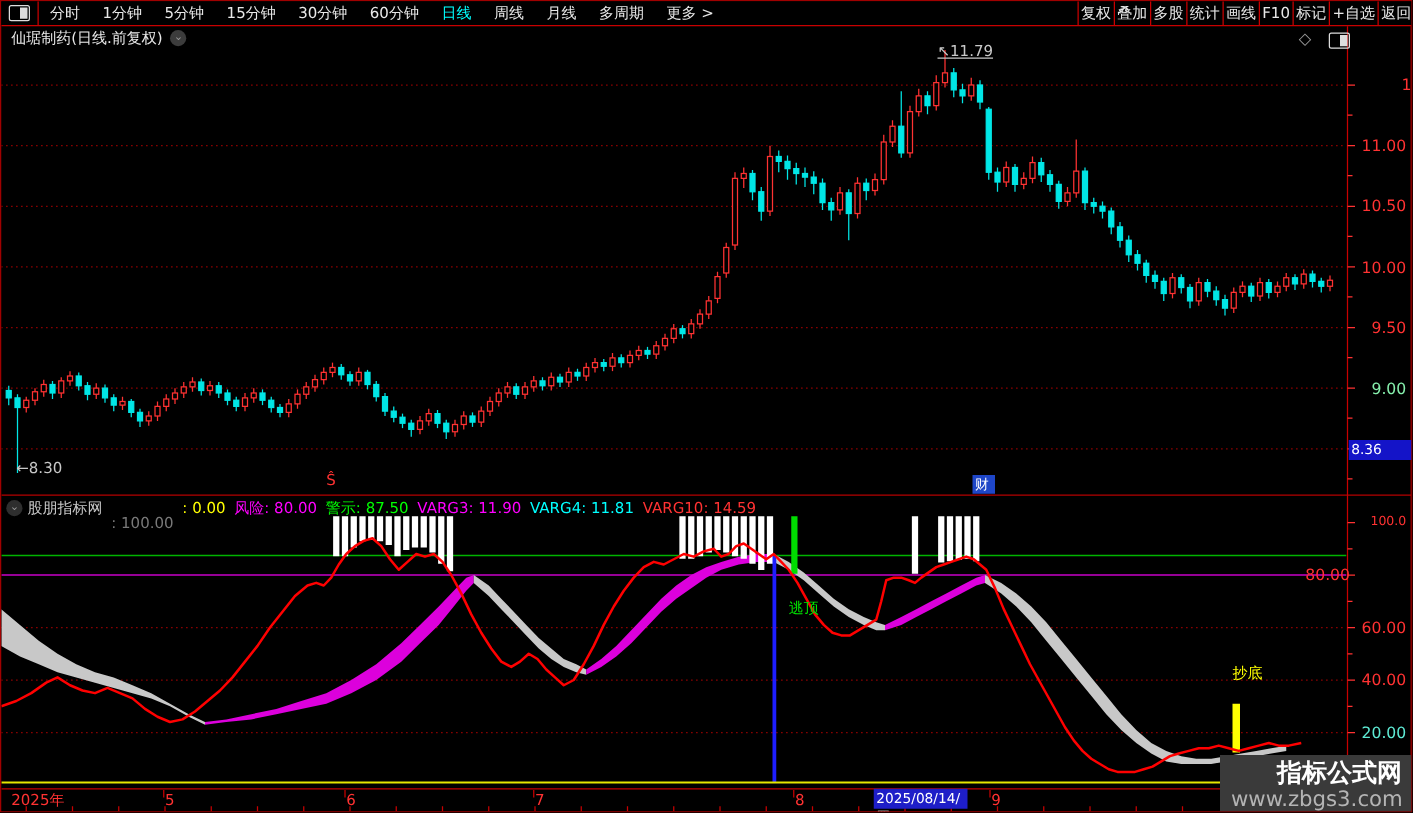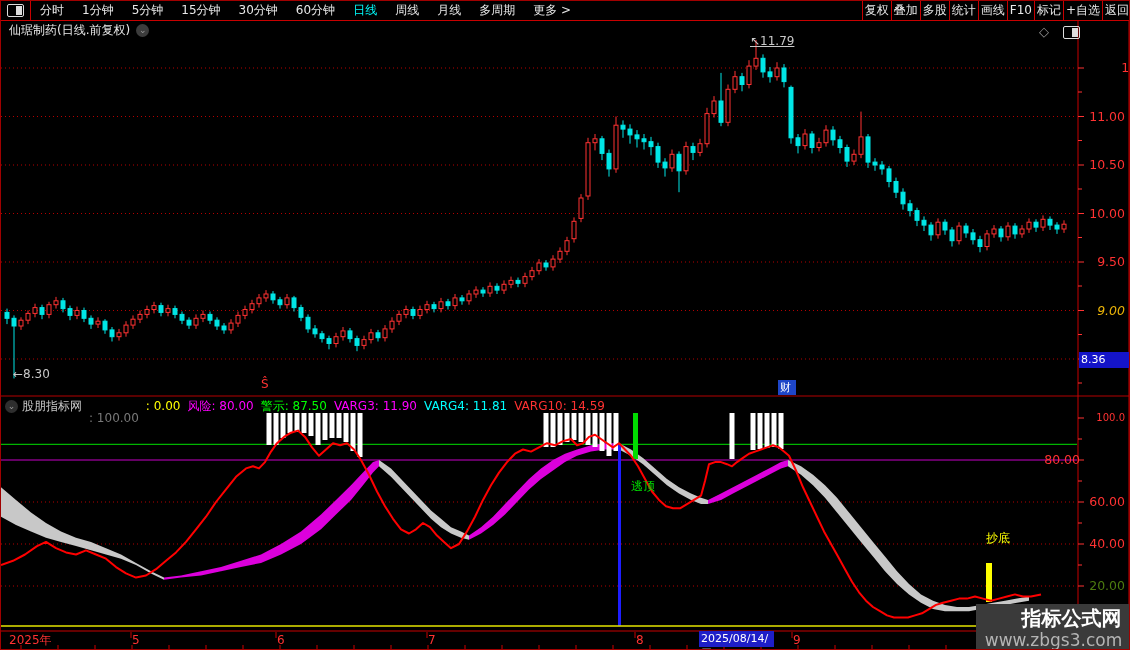--- a/index.html
+++ b/index.html
@@ -510,26 +510,26 @@
       <span class="seg" style="color: rgb(0, 255, 255);">VARG4: 11.81</span>
       <span class="seg" style="color: rgb(255, 50, 50);">VARG10: 14.59</span>
     </div>
 
   <div id="overlays">
       <div class="ov" style="left: 1082px; top: 60px; color: rgb(255, 50, 50); width: 42px; text-align: right; font-size: 12.5px; margin-left: 32px;">11.50</div>
       <div class="ov" style="left: 1082px; top: 108.5px; color: rgb(255, 50, 50); width: 42px; text-align: right; font-size: 12.5px;">11.00</div>
       <div class="ov" style="left: 1082px; top: 157px; color: rgb(255, 50, 50); width: 42px; text-align: right; font-size: 12.5px;">10.50</div>
       <div class="ov" style="left: 1082px; top: 205.5px; color: rgb(255, 50, 50); width: 42px; text-align: right; font-size: 12.5px;">10.00</div>
       <div class="ov" style="left: 1082px; top: 254px; color: rgb(255, 50, 50); width: 42px; text-align: right; font-size: 12.5px;">9.50</div>
-      <div class="ov" style="left: 1082px; top: 302.5px; color: #eab308; width: 42px; text-align: right; font-size: 12.5px; font-style: italic;">9.00</div>
+      <div class="ov" style="left: 1082px; top: 302.5px; color: #86efac; width: 42px; text-align: right; font-size: 12.5px;">9.00</div>
       <div class="ov" style="left: 1082px; top: 410px; color: rgb(255, 50, 50); width: 42px; text-align: right; font-size: 10px;">100.0</div>
       <div class="ov" style="left: 1037px; top: 452px; color: rgb(255, 50, 50); width: 42px; text-align: right; font-size: 12.5px;">80.00</div>
       <div class="ov" style="left: 1082px; top: 494px; color: rgb(255, 50, 50); width: 42px; text-align: right; font-size: 12.5px;">60.00</div>
       <div class="ov" style="left: 1082px; top: 536px; color: rgb(255, 50, 50); width: 42px; text-align: right; font-size: 12.5px;">40.00</div>
-      <div class="ov" style="left: 1082px; top: 578px; color: #4d7c0f; width: 42px; text-align: right; font-size: 12.5px;">20.00</div>
+      <div class="ov" style="left: 1082px; top: 578px; color: #5eead4; width: 42px; text-align: right; font-size: 12.5px;">20.00</div>
       <div class="ov" style="left: 8px; top: 632px; color: rgb(255, 50, 50);">2025年</div>
       <div class="ov" style="left: 131px; top: 632px; color: rgb(255, 50, 50);">5</div>
       <div class="ov" style="left: 276px; top: 632px; color: rgb(255, 50, 50);">6</div>
       <div class="ov" style="left: 427px; top: 632px; color: rgb(255, 50, 50);">7</div>
       <div class="ov" style="left: 635px; top: 632px; color: rgb(255, 50, 50);">8</div>
       <div class="ov" style="left: 792px; top: 632px; color: rgb(255, 50, 50);">9</div>
       <div class="ov" style="left: 749px; top: 33px; color: rgb(200, 200, 200); text-decoration: underline;">↖11.79</div>
       <div class="ov" style="left: 12px; top: 366px; color: rgb(200, 200, 200);">←8.30</div>
       <div class="ov" style="left: 260px; top: 376px; color: rgb(255, 50, 50);">Ŝ</div>
       <div class="ov" style="left: 630px; top: 478px; color: rgb(0, 230, 0);">逃顶</div>

